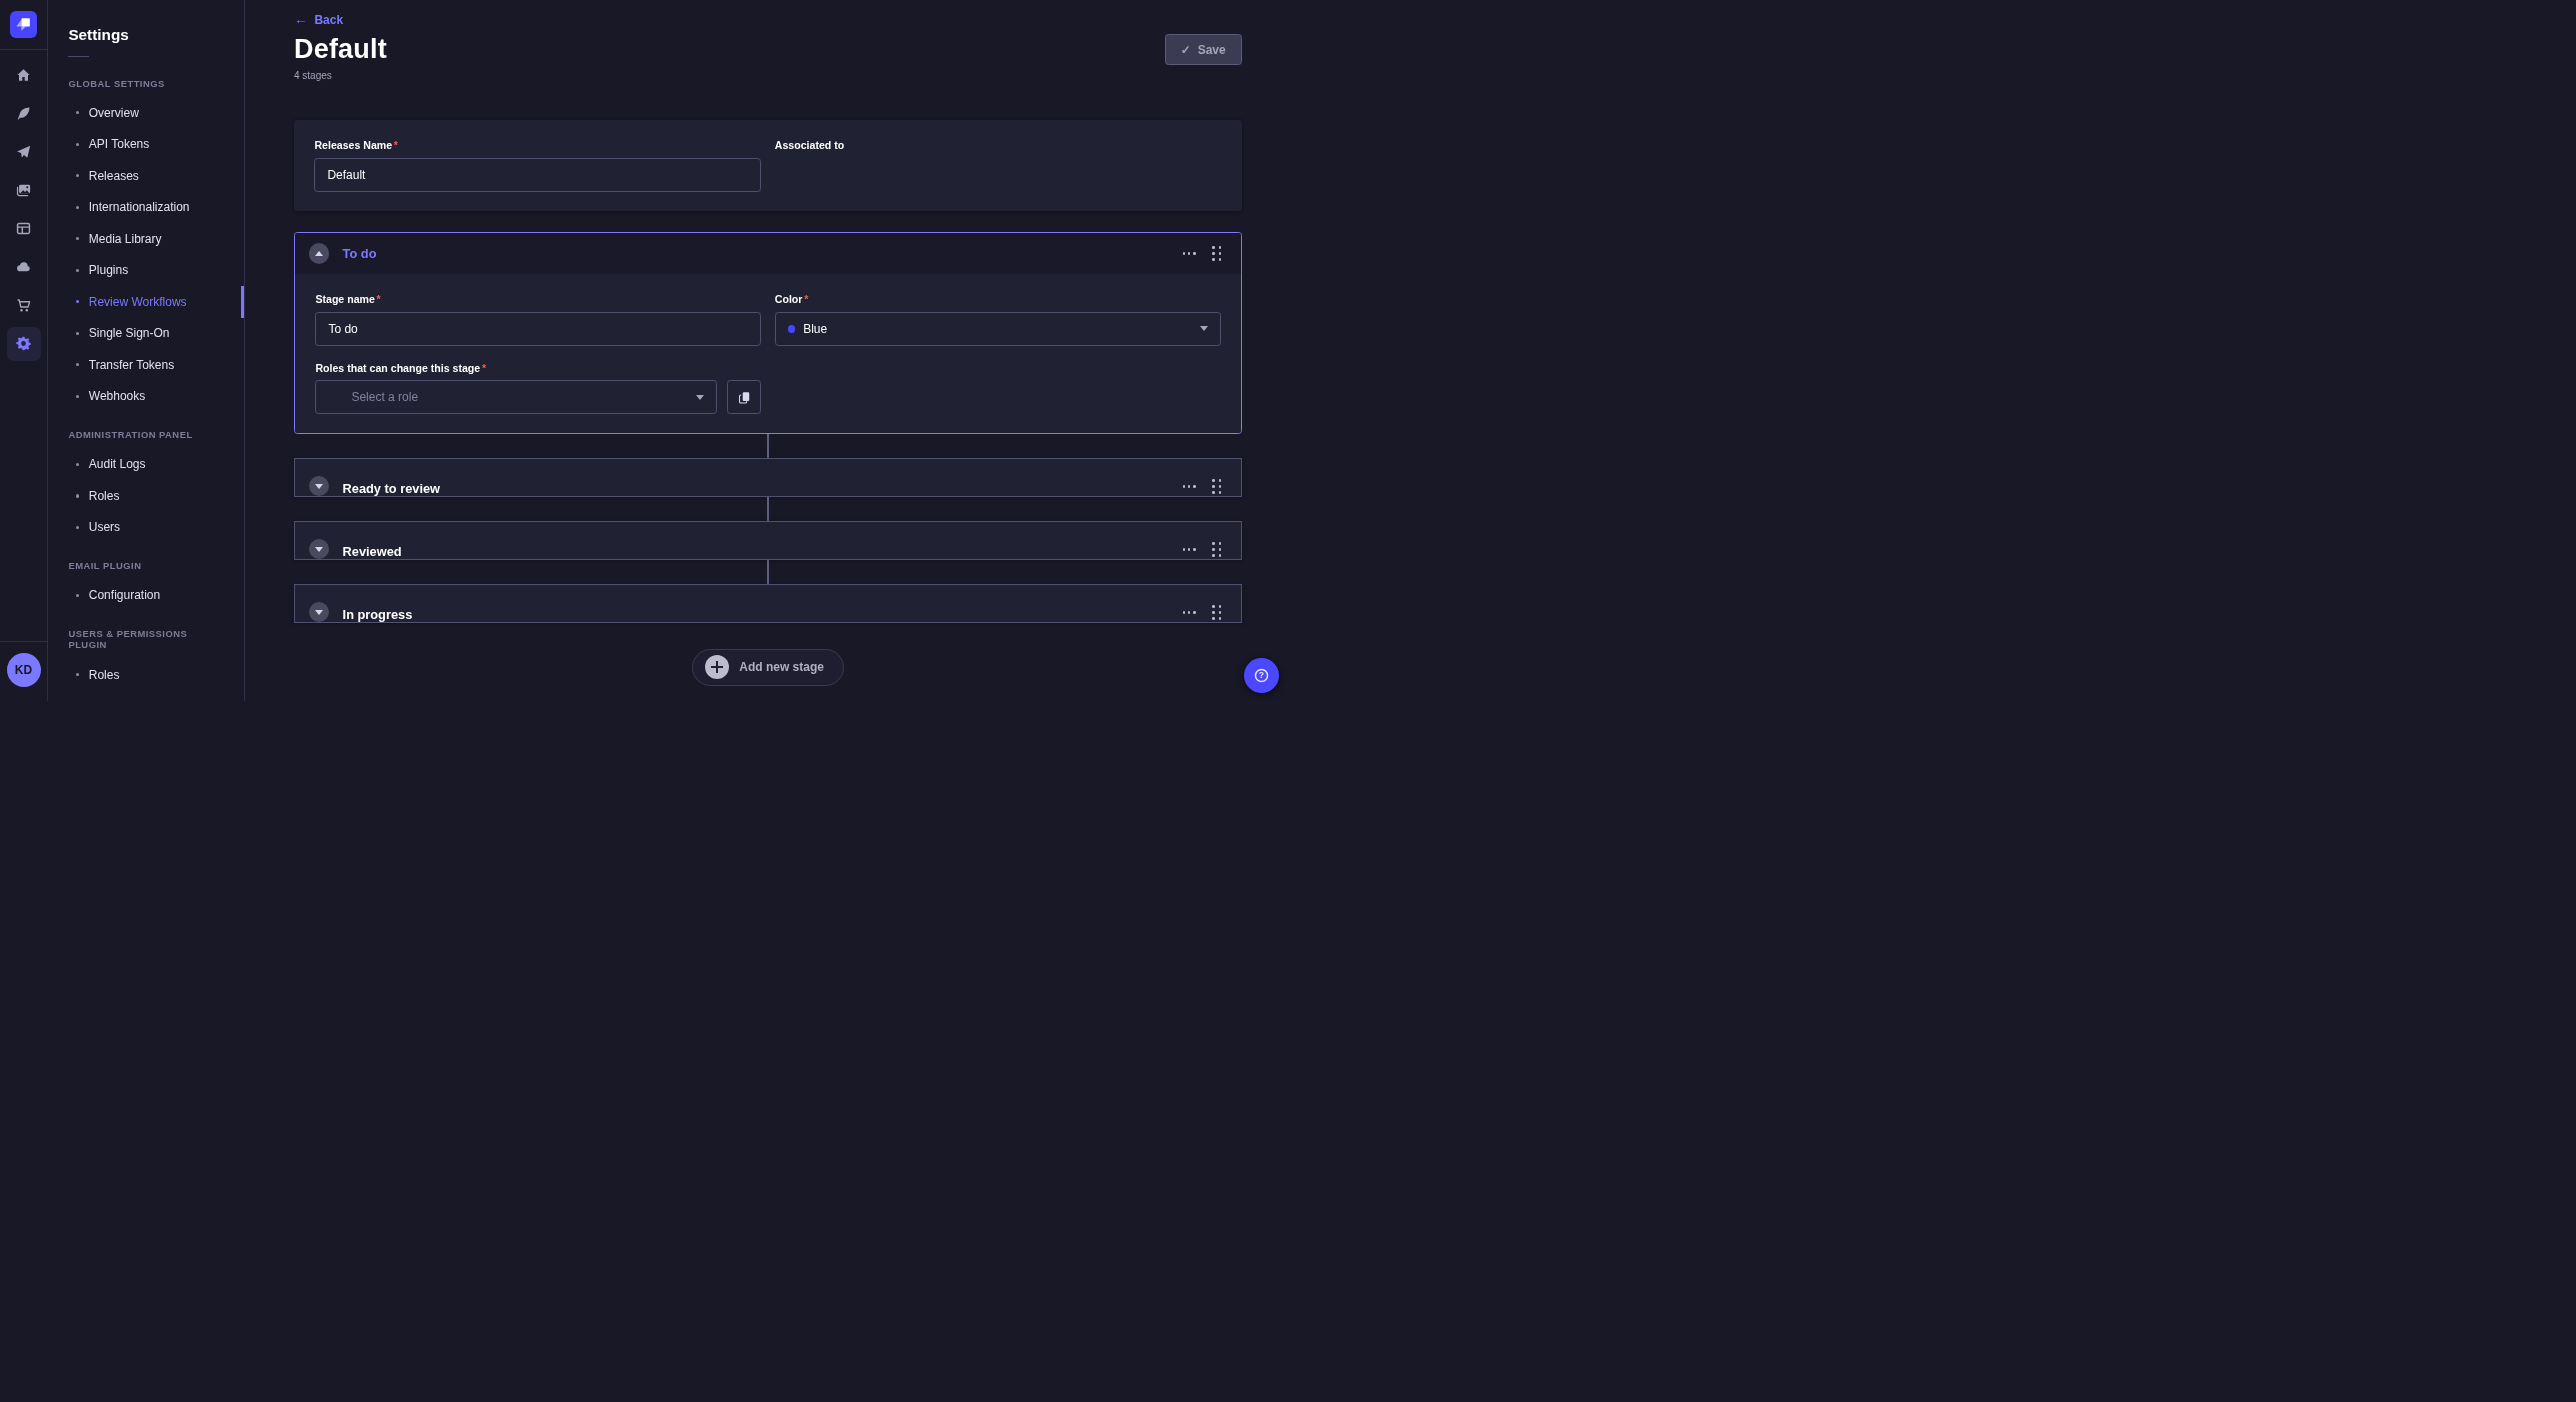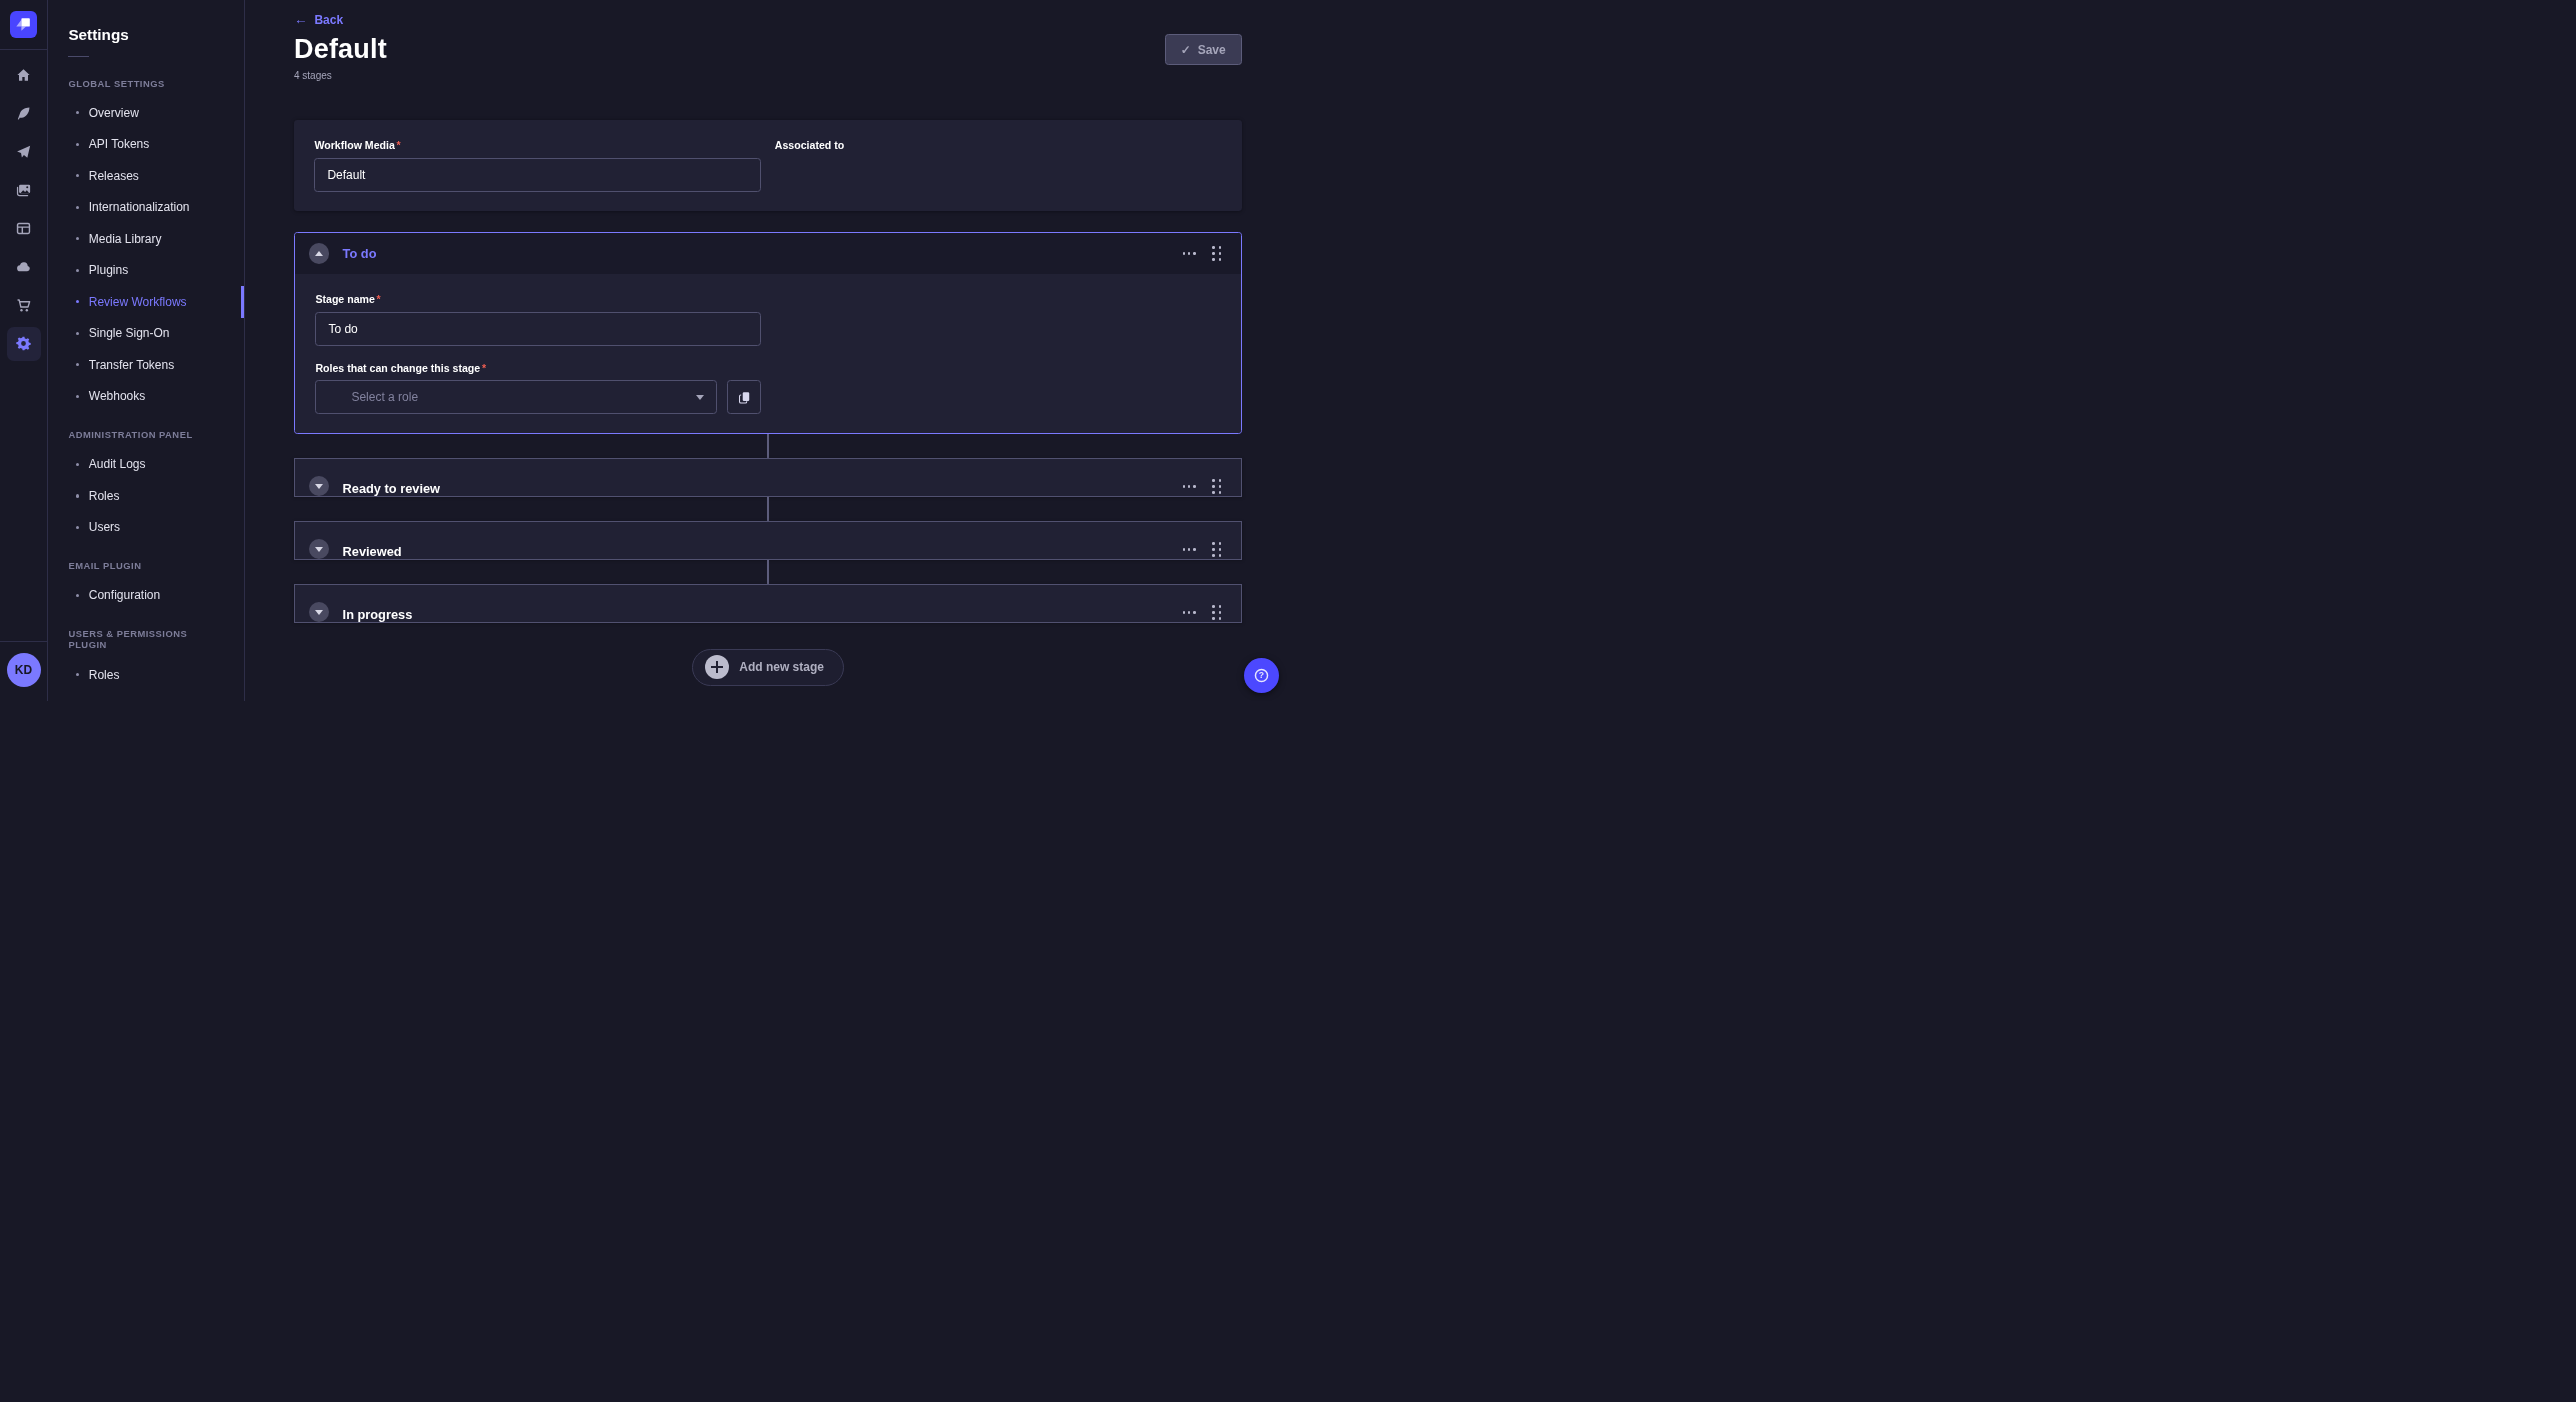--- a/index.html
+++ b/index.html
@@ -273,21 +273,21 @@
       <h1 class="page-title">Default</h1>
       <button class="save-btn">
         <span>✓</span>
         <span>Save</span>
       </button>
     </div>
     <div class="subtitle">4 stages</div>
 
     <section class="panel form-panel">
       <div>
-        <label class="field-label required">Workflow Media</label>
+        <label class="field-label required">Releases Name</label>
         <input class="text-input" type="text" value="Default" style="">
       </div>
       <div>
         <label class="field-label">Associated to</label>
       </div>
     </section>
 
     <section class="stage-expanded">
       <div class="stage-head">
         <button class="chev-btn">
@@ -308,20 +308,28 @@
               <i></i>
               <i></i>
             </button>
         </span>
       </div>
       <div class="stage-body">
         <div class="grid-2">
           <div>
             <label class="field-label required">Stage name</label>
             <input class="text-input" type="text" value="To do" style="">
+          </div>
+          <div>
+            <label class="field-label required">Color</label>
+            <div class="select">
+              <span class="color-dot"></span>
+              <span class="value">Blue</span>
+              <span class="caret"></span>
+            </div>
           </div>
         </div>
         <div class="roles-row">
           <label class="field-label required">Roles that can change this stage</label>
           <div class="roles-line">
             <div class="select">
               <span class="placeholder">Select a role</span>
               <span class="caret"></span>
             </div>
             <button class="icon-btn">

